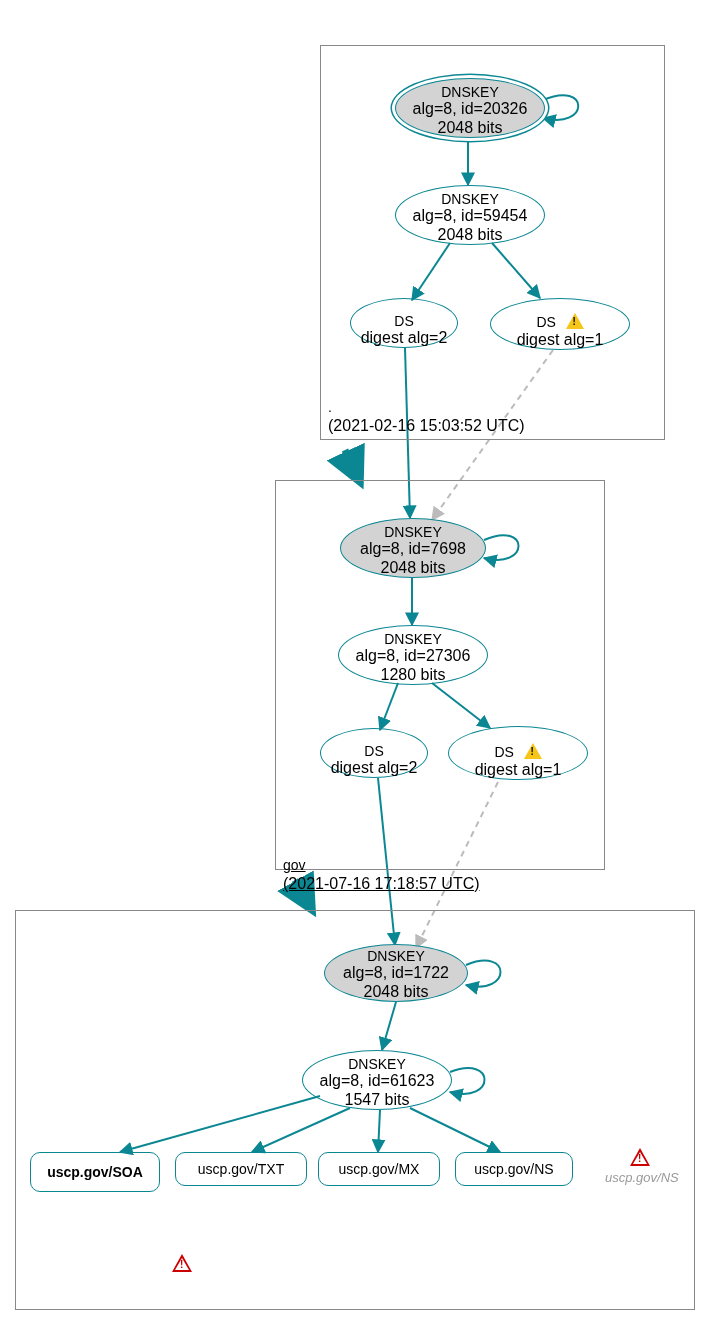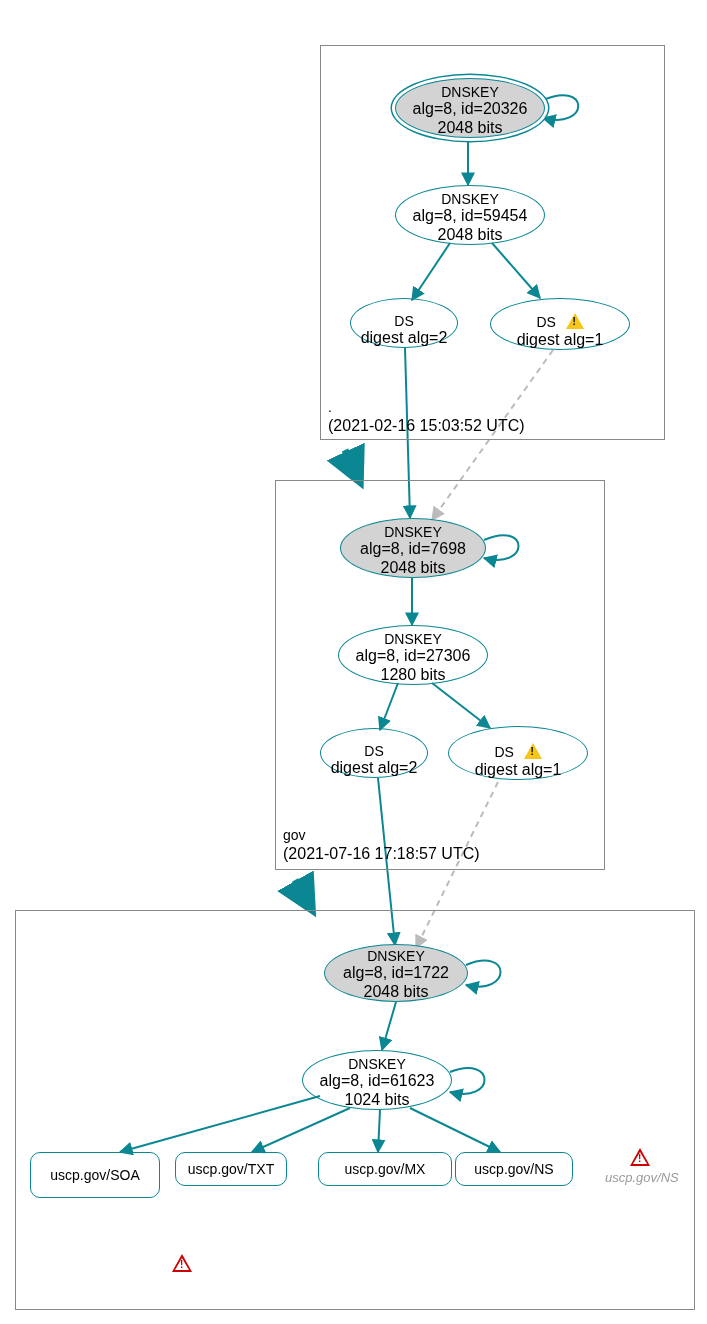--- a/index.html
+++ b/index.html
@@ -192,21 +192,21 @@
     <div class="t1">DS</div>
     <div class="t2">digest alg=2</div>
   </div>
   <div class="node ellipse" style="left:490px; top:298px; width:140px; height:52px;">
     <div><span class="t1">DS</span>
          <span class="warn-tri"></span></div>
     <div class="t2">digest alg=1</div>
   </div>
 
   <div class="zone-box" style="left:275px; top:480px; width:330px; height:390px;"></div>
-  <div class="zone-label" style="left:283px; top:826px;">
+  <div class="zone-label" style="left:283px; top:856px;text-decoration:underline;">
     <div class="title">gov</div>
     <div class="ts">(2021-07-16 17:18:57 UTC)</div>
   </div>
 
   <div class="node ellipse grey-fill" style="left:340px; top:518px; width:146px; height:60px;">
     <div class="t1">DNSKEY</div>
     <div class="t2">alg=8, id=7698</div>
     <div class="t2">2048 bits</div>
   </div>
   <div class="node ellipse" style="left:338px; top:625px; width:150px; height:60px;">
@@ -228,24 +228,24 @@
   <div class="err-tri" style="left:172px; top:1254px;"></div>
 
   <div class="node ellipse grey-fill" style="left:324px; top:944px; width:144px; height:58px;">
     <div class="t1">DNSKEY</div>
     <div class="t2">alg=8, id=1722</div>
     <div class="t2">2048 bits</div>
   </div>
   <div class="node ellipse" style="left:302px; top:1050px; width:150px; height:60px;">
     <div class="t1">DNSKEY</div>
     <div class="t2">alg=8, id=61623</div>
-    <div class="t2">1024 bits</div>
-  </div>
-
-  <div class="rrbox" style="left:30px; top:1152px; width:130px; height:46px;">uscp.gov/SOA</div>
-  <div class="rrbox" style="left:175px; top:1152px; width:112px; height:34px;">uscp.gov/TXT</div>
-  <div class="rrbox" style="left:318px; top:1152px; width:134px; height:34px;">uscp.gov/MX</div>
+    <div class="t2">1547 bits</div>
+  </div>
+
+  <div class="rrbox" style="left:30px; top:1152px; width:130px; height:40px;font-weight:bold;">uscp.gov/SOA</div>
+  <div class="rrbox" style="left:175px; top:1152px; width:132px; height:34px;">uscp.gov/TXT</div>
+  <div class="rrbox" style="left:318px; top:1152px; width:122px; height:34px;">uscp.gov/MX</div>
   <div class="rrbox" style="left:455px; top:1152px; width:118px; height:34px;">uscp.gov/NS</div>
 
   <div class="err-tri" style="left:630px; top:1148px;"></div>
   <div class="grey-italic" style="left:605px; top:1170px;">uscp.gov/NS</div>
 
 </div>
 
 </body></html>

